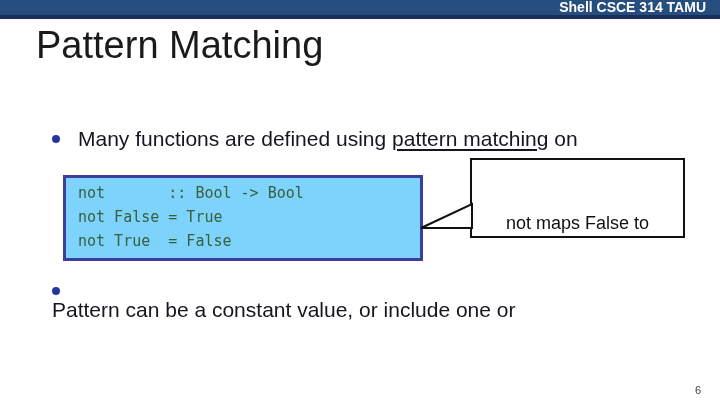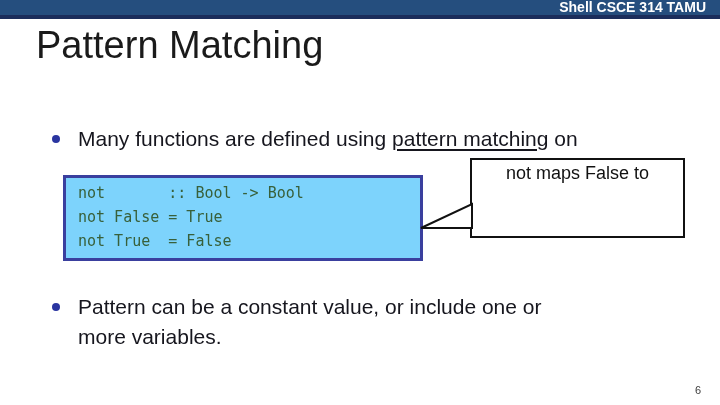--- a/index.html
+++ b/index.html
@@ -26,21 +26,21 @@
   }
   
   .slide-title{
     position:absolute;left:36px;top:24px;
     font-size:38px;color:#1A1A1A;line-height:1.15;
     font-family:"Liberation Sans", sans-serif;
   }
   
   .bullet-row{position:absolute;left:52px;display:flex;}
   .bullet-row.first{top:88px;margin-top:36px;}
-  .bullet-row.second{top:292px;}
+  .bullet-row.second{top:276px;flex-direction:column;}
   .bullet-dot{
     width:8px;height:8px;border-radius:50%;
     background:#2A35A0;margin-top:11px;margin-right:18px;flex:0 0 auto;
   }
   .bullet-text{
     font-size:21px;color:#16161E;line-height:30px;max-width:630px;
   }
   .bullet-text u{text-underline-offset:3px;}
   
   .code-box{
@@ -50,21 +50,21 @@
   .code-box pre{
     margin:0;padding:3px 0 0 12px;
     font-family:"DejaVu Sans Mono","Liberation Mono",monospace;
     font-size:15px;line-height:24px;color:#38603A;
     white-space:pre;
   }
   
   .callout{
     position:absolute;left:470px;top:158px;width:215px;height:80px;
     border:2px solid #111111;box-sizing:border-box;background:#ffffff;
-    display:flex;flex-direction:column;justify-content:space-between;
+    display:flex;flex-direction:column;justify-content:flex-end;
     text-align:center;
   }
   .callout .line{
     font-size:18px;line-height:26px;color:#111111;
   }
   .callout-tail{
     position:absolute;left:414px;top:195px;width:62px;height:45px;
   }
   
   .page-number{
@@ -95,16 +95,16 @@
 
 <div class="callout">
   <div class="line">not maps False to</div>
 </div>
 <svg class="callout-tail" viewBox="414 195 62 45" xmlns="http://www.w3.org/2000/svg">
   <polygon points="421,228 472,204 472,228" fill="#ffffff" stroke="#111111" stroke-width="2"></polygon>
 </svg>
 
 <div class="bullet-row second">
   <div class="bullet-dot"></div>
-  <div class="bullet-text"><span>Pattern can be a constant value, or include one or</span><br><span>more variables.</span></div>
+  <div class="bullet-text"><span>Pattern can be a constant value, or include one or</span><br></div>
 </div>
 
 <div class="page-number">6</div>
 
 </body></html>

